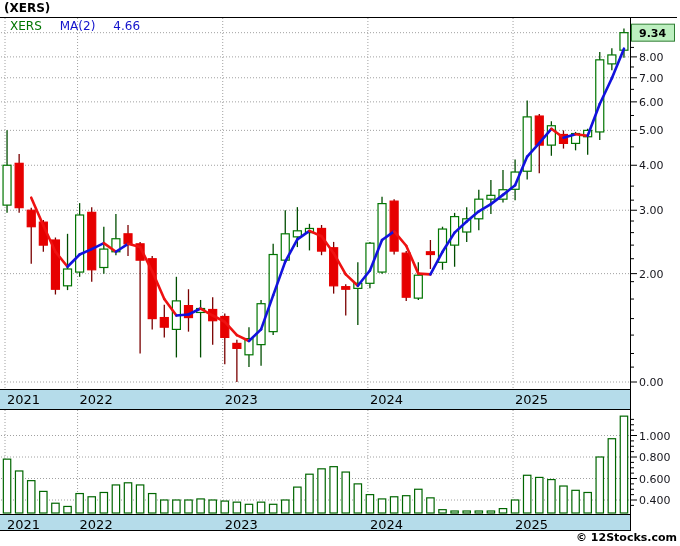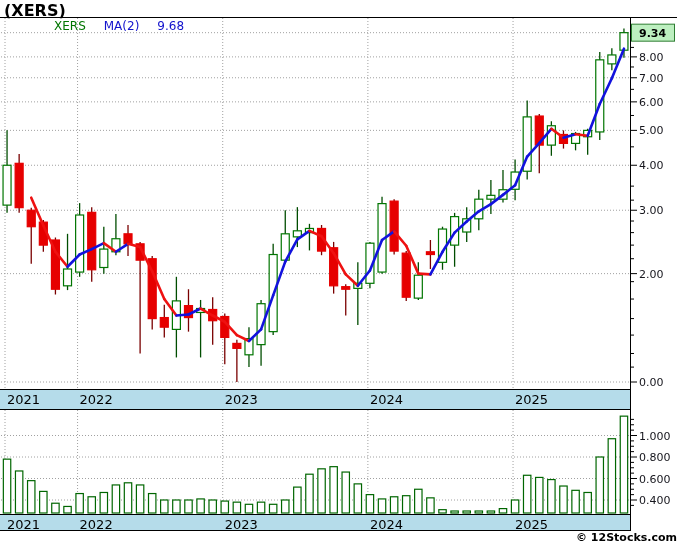--- a/index.html
+++ b/index.html
@@ -1,20 +1,20 @@
 <!DOCTYPE html>
 <html><head>
 <meta charset="utf-8">
 <style>
   html,body{margin:0;padding:0;background:#ffffff;}
   .page{position:relative;width:680px;height:546px;background:#fff;overflow:hidden;
         font-family:"DejaVu Sans","Liberation Sans",sans-serif;}
-  .chart-title{position:absolute;top:1px;left:4px;font-size:16px;font-weight:bold;color:#000;}
+  .chart-title{position:absolute;top:1px;left:4px;font-size:12px;font-weight:bold;color:#000;}
   .legend{position:absolute;display:flex;gap:18px;font-size:12px;white-space:nowrap;}
-  #main-legend{top:19px;left:10px;margin-left:44px;}
+  #main-legend{top:19px;left:10px;}
   #macd-legend{top:412px;left:10px;}
   .copyright{position:absolute;top:531px;right:3px;font-size:11px;font-weight:600;color:#000;}
   svg{position:absolute;top:0;left:0;}
   svg text{font-family:"DejaVu Sans","Liberation Sans",sans-serif;}
   .axlab{font-size:11px;}
   .yearlab{font-size:13px;}
 </style>
 </head>
 <body>
 
@@ -320,16 +320,16 @@
       <line x1="630" y1="446.25" x2="634" y2="446.25" stroke="#000000"></line>
       <line x1="630" y1="440.875" x2="634" y2="440.875" stroke="#000000"></line>
       <line x1="630" y1="430.125" x2="634" y2="430.125" stroke="#000000"></line>
       <line x1="630" y1="424.75" x2="634" y2="424.75" stroke="#000000"></line>
       <line x1="630" y1="419.375" x2="634" y2="419.375" stroke="#000000"></line>
     </svg>
   <div class="chart-title">(XERS)</div>
   <div class="legend" id="main-legend">
       <span style="color: rgb(0, 117, 0);">XERS</span>
       <span style="color: rgb(18, 18, 204);">MA(2)</span>
-      <span style="color: rgb(18, 18, 204);">9.68</span>
+      <span style="color: rgb(18, 18, 204);">4.66</span>
     </div>
   <div class="copyright">© 12Stocks.com</div>
 </div>
 
 </body></html>

